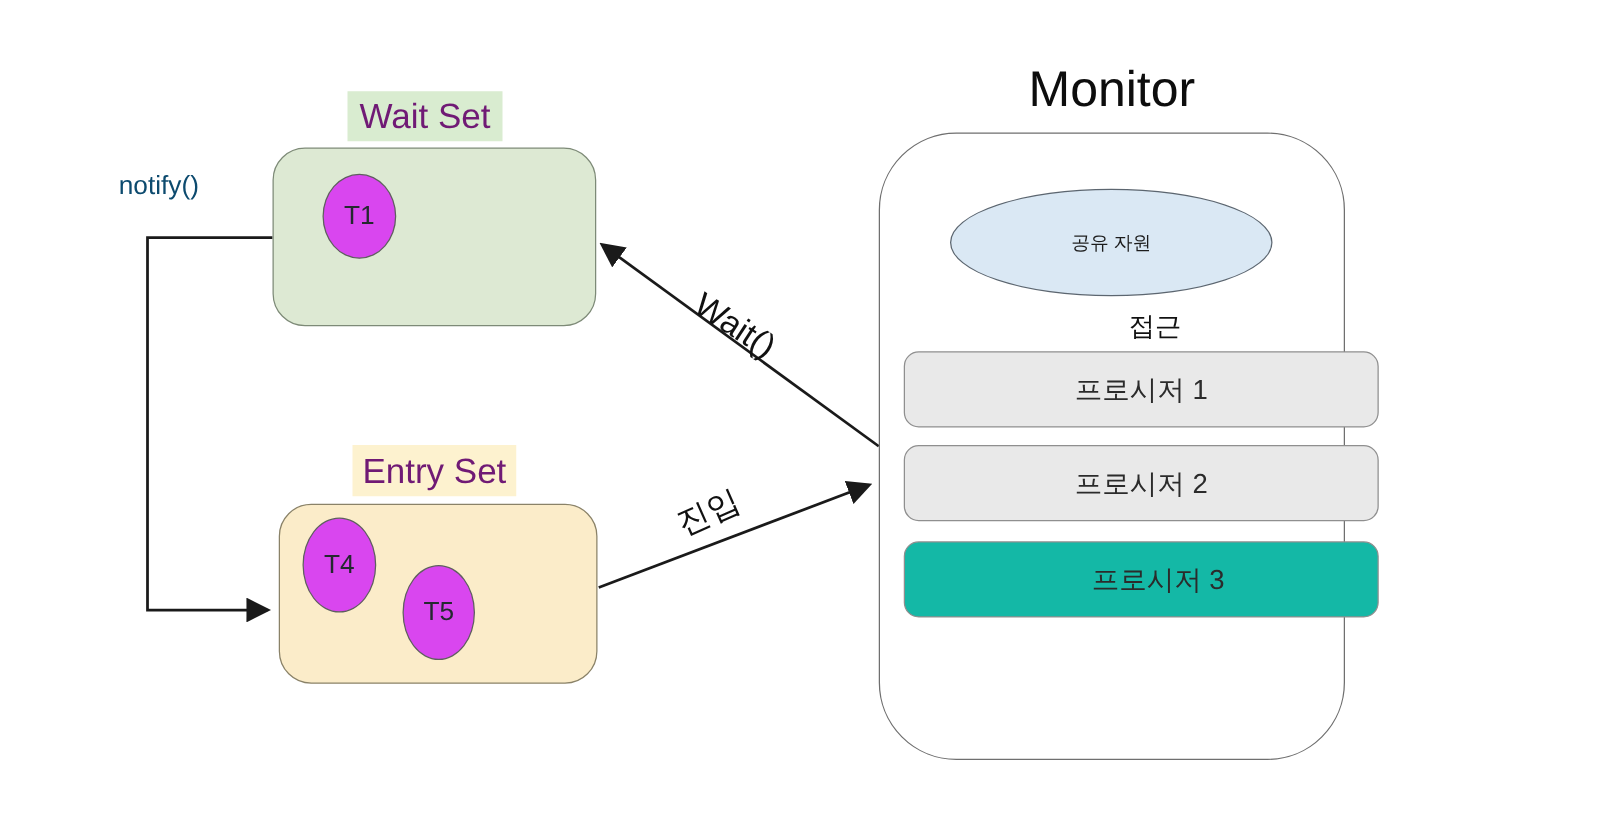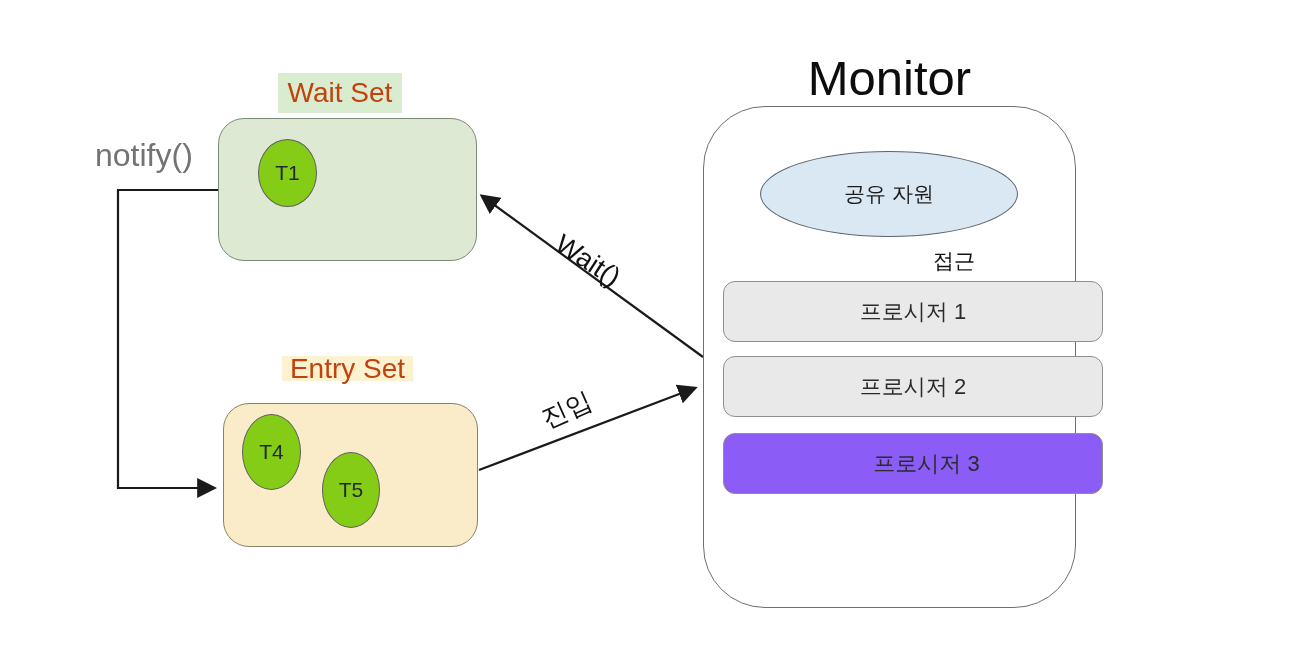--- a/index.html
+++ b/index.html
@@ -13,36 +13,36 @@
     width: 1294px;
     height: 662px;
     background: #ffffff;
     overflow: hidden;
     color: #1a1a1a;
   }
   .abs { position: absolute; }
 
   
   .plain-label {
-    font-size: 32px;
-    color: #737373;
+    font-size: 21px;
+    color: #0c4a6e;
     white-space: nowrap;
   }
   .set-tag {
     display: flex;
     align-items: center;
     justify-content: center;
     font-size: 28px;
-    color: #c2410c;
+    color: #701a75;
     white-space: nowrap;
   }
   .monitor-title {
     width: 373px;
     text-align: center;
-    font-size: 49px;
+    font-size: 40px;
     color: #0d0d0d;
     white-space: nowrap;
   }
 
   
   .wait-box {
     width: 259px;
     height: 143px;
     border: 1.6px solid #7d8a77;
     border-radius: 26px;
@@ -61,39 +61,39 @@
     border: 1.6px solid #6f6f6f;
     border-radius: 62px;
     background: #ffffff;
     box-sizing: border-box;
   }
 
   
   .thread {
     border: 1.6px solid #5f5f5f;
     border-radius: 50%;
-    background: #84cc16;
+    background: #d946ef;
     display: flex;
     align-items: center;
     justify-content: center;
     font-size: 21px;
     color: #24292f;
     box-sizing: border-box;
   }
 
   
   .resource-ellipse {
     width: 258px;
     height: 86px;
     border: 1.4px solid #5c6670;
     border-radius: 50%;
     display: flex;
     align-items: center;
     justify-content: center;
-    font-size: 21px;
+    font-size: 15px;
     color: #1c1c1c;
     box-sizing: border-box;
   }
 
   
   .proc {
     left: 723px;
     width: 380px;
     height: 61px;
     border: 1.6px solid #8f8f8f;
@@ -145,31 +145,31 @@
 
     <line x1="888" y1="282" x2="888" y2="246" stroke="#1a1a1a" stroke-width="2.2" marker-end="url(#arrow)"></line>
   </svg>
 
   <div class="abs plain-label" style="left:95px; top:137px;">notify()</div>
 
   <div class="abs set-tag" style="left:278px; top:73px; width:124px; height:40px; background:#d9ecd0;">Wait Set</div>
   <div class="abs wait-box" style="left:218px; top:118px; background:#dde9d3;"></div>
   <div class="abs thread" style="left:258px; top:139px; width:59px; height:68px;">T1</div>
 
-  <div class="abs set-tag" style="left:282px; top:356px; width:131px; height:25px; background:#fdf2cf;">Entry Set</div>
+  <div class="abs set-tag" style="left:282px; top:356px; width:131px; height:41px; background:#fdf2cf;">Entry Set</div>
   <div class="abs entry-box" style="left:223px; top:403px; background:#fbecc9;"></div>
   <div class="abs thread" style="left:242px; top:414px; width:59px; height:76px;text-align:right;">T4</div>
   <div class="abs thread" style="left:322px; top:452px; width:58px; height:76px;">T5</div>
 
   <div class="abs edge-label" style="left:558px; top:226px; transform:rotate(33deg); transform-origin:left center;">Wait()</div>
   <div class="abs edge-label" style="left:543px; top:403px; transform:rotate(-24deg); transform-origin:left center; font-size:26px;">진입</div>
 
   <div class="abs monitor-title" style="left:703px; top:50px;">Monitor</div>
   <div class="abs monitor-box" style="left:703px; top:106px;"></div>
 
   <div class="abs resource-ellipse" style="left:760px; top:151px; background:#dae8f4;">공유 자원</div>
-  <div class="abs small-label" style="left:933px; top:247px;">접근</div>
+  <div class="abs small-label" style="left:903px; top:247px;">접근</div>
 
   <div class="abs proc" style="top:281px; background:#e9e9e9;">프로시저 1</div>
   <div class="abs proc" style="top:356px; background:#e9e9e9;">프로시저 2</div>
-  <div class="abs proc" style="top:433px; background:#8b5cf6;padding-left:27px;">프로시저 3</div>
+  <div class="abs proc" style="top:433px; background:#14b8a6;padding-left:27px;">프로시저 3</div>
 
 </div>
 
 </body></html>

